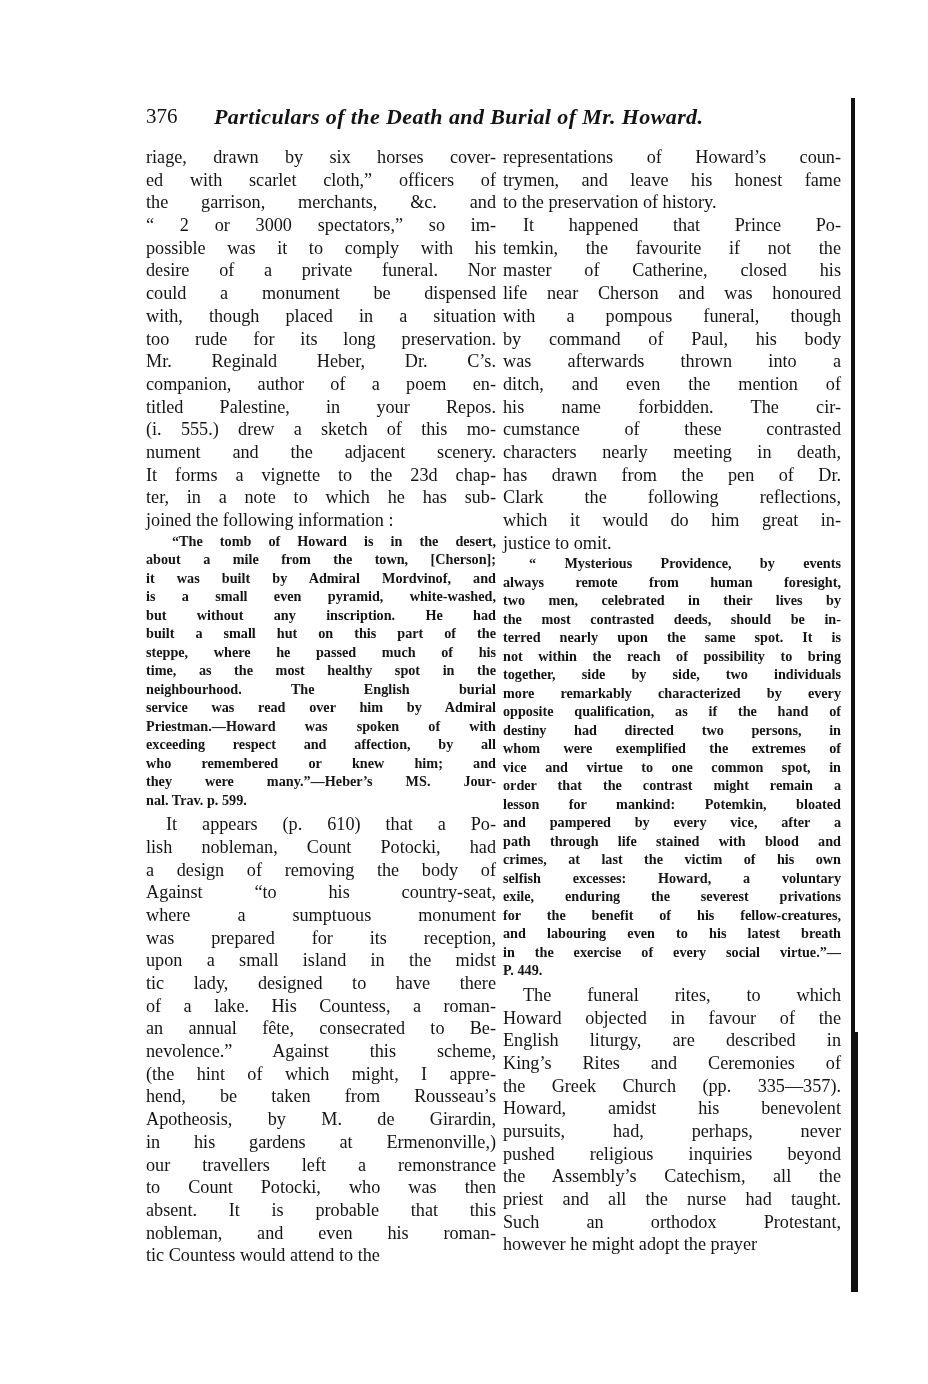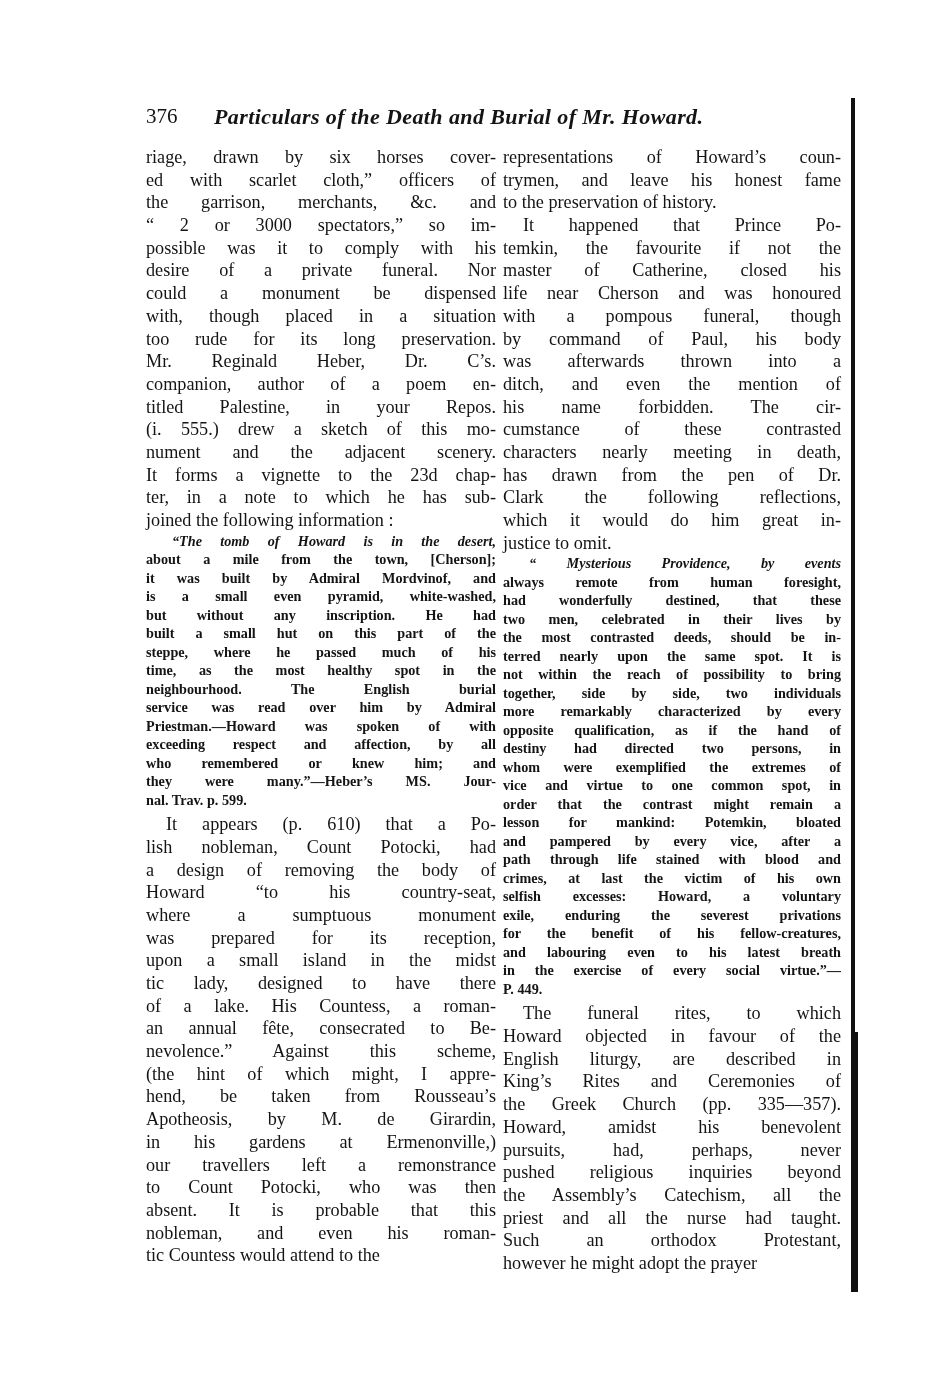--- a/index.html
+++ b/index.html
@@ -19,21 +19,21 @@
   .col { position: absolute; top: 146px; font-family: "Liberation Serif", serif; }
   .col-left { left: 146px; width: 350px; }
   .col-right { left: 503px; width: 338px; }
   .line {
     display: block; height: 22.7px; line-height: 22.7px; font-size: 18.2px; white-space: nowrap;
     text-align: justify; text-align-last: justify;
   }
   .line.last { text-align-last: left; }
   .q .line { height: 18.5px; line-height: 18.5px; font-size: 14.2px; font-weight: bold; }
   .indent { padding-left: 20px; }
-  .qindent { padding-left: 26px; font-style: italic; }
+  .qindent { padding-left: 26px; }
   .gap-s { height: 4px; }
 </style>
 </head>
 <body>
 
 <div class="page">
   <div class="header">
     <span class="pno">376</span>
     <span class="running-title">Particulars of the Death and Burial of Mr. Howard.</span>
   </div>
@@ -75,21 +75,21 @@
         <span class="line">exceeding respect and affection, by all</span>
         <span class="line">who remembered or knew him;  and</span>
         <span class="line">they were many.”—Heber’s MS. Jour-</span>
         <span class="line last">nal. Trav. p. 599.</span>
       </div>
     <div class="gap-s"></div>
     <div id="l-p2">
         <span class="line indent">It appears (p. 610) that a Po-</span>
         <span class="line">lish nobleman, Count Potocki, had</span>
         <span class="line">a design of removing the body of</span>
-        <span class="line">Howard “to his country-seat,</span>
+        <span class="line">Against “to his country-seat,</span>
         <span class="line">where a sumptuous monument</span>
         <span class="line">was prepared for its reception,</span>
         <span class="line">upon a small island in the midst</span>
         <span class="line">tic lady, designed to have there</span>
         <span class="line">of a lake.  His Countess, a roman-</span>
         <span class="line">an annual fête, consecrated to Be-</span>
         <span class="line">nevolence.”  Against this scheme,</span>
         <span class="line">(the hint of which might, I appre-</span>
         <span class="line">hend, be taken from Rousseau’s</span>
         <span class="line">Apotheosis, by M. de Girardin,</span>
@@ -121,21 +121,20 @@
         <span class="line">cumstance of these contrasted</span>
         <span class="line">characters nearly meeting in death,</span>
         <span class="line">has drawn from the pen of Dr.</span>
         <span class="line">Clark the following reflections,</span>
         <span class="line">which it would do him great in-</span>
         <span class="line last">justice to omit.</span>
       </div>
     <div class="q" id="r-q">
         <span class="line qindent">“ Mysterious Providence, by events</span>
         <span class="line">always remote from human foresight,</span>
-        <span class="line">had wonderfully destined, that these</span>
         <span class="line">two men, celebrated in their lives by</span>
         <span class="line">the most contrasted deeds, should be in-</span>
         <span class="line">terred nearly upon the same spot.  It is</span>
         <span class="line">not within the reach of possibility to bring</span>
         <span class="line">together, side by side, two individuals</span>
         <span class="line">more remarkably characterized by every</span>
         <span class="line">opposite qualification, as if the hand of</span>
         <span class="line">destiny had directed two persons, in</span>
         <span class="line">whom were exemplified the extremes of</span>
         <span class="line">vice and virtue to one common spot, in</span>

